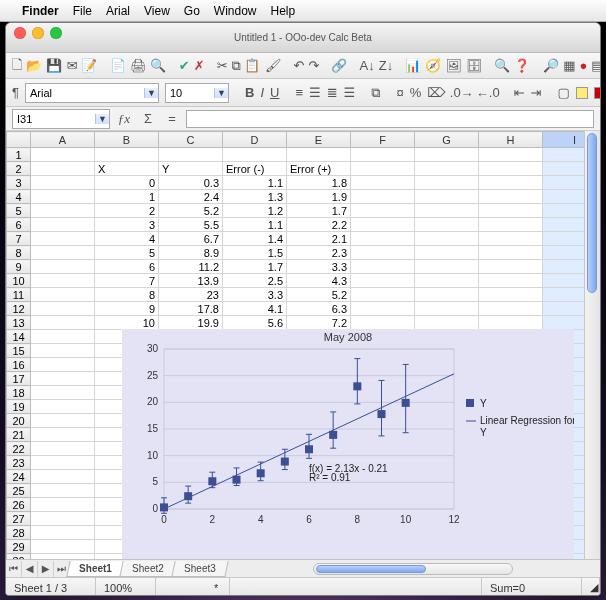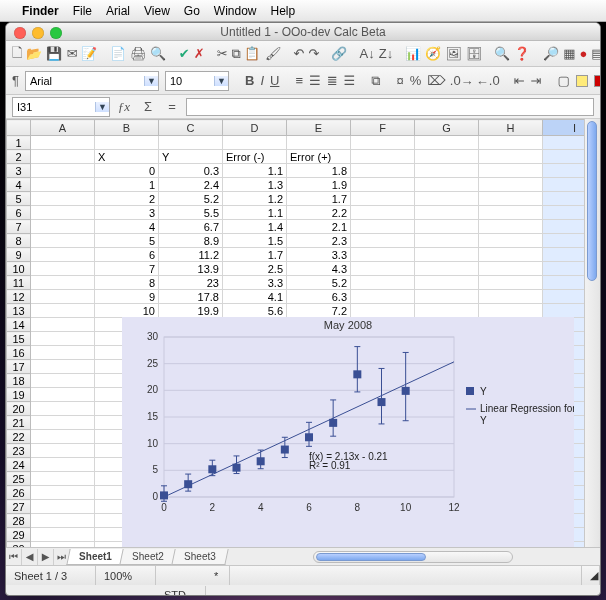--- a/index.html
+++ b/index.html
@@ -22,22 +22,22 @@
   .menubar span[data-name$="-menu"] { cursor: default; }
   .menubar .app { font-weight: bold; }
 
   .window {
     position: relative; margin: 0 5px 4px; height: 574px;
     background: #eee; border: 1px solid #7a7a7a; border-radius: 6px 6px 4px 4px;
     box-shadow: 0 12px 28px rgba(0,0,0,.55);
     z-index: 4; overflow: hidden;
   }
   .titlebar {
-    height: 18px; background: linear-gradient(#f6f6f6,#d6d6d6); border-bottom:1px solid #bbb;
-    display:flex; align-items:center; justify-content:center; position:relative; font-size:12px; color:#555;text-align:center;
+    height: 30px; background: linear-gradient(#f6f6f6,#d6d6d6); border-bottom:1px solid #bbb;
+    display:flex; align-items:center; justify-content:center; position:relative; font-size:10px; color:#555;text-align:center;
   }
   .traffic { position:absolute; left:8px; top:4px; display:flex; gap:6px; }
   .tl { width:12px; height:12px; border-radius:50%; box-shadow: inset 0 0 1px rgba(0,0,0,.5); }
   .tl.r{background:#ff5f57;} .tl.y{background:#febc2e;} .tl.g{background:#28c840;}
 
   .toolbar, .toolbar2 {
     background: linear-gradient(#f7f7f7,#e9e9e9); border-bottom:1px solid #c9c9c9;
     display:flex; align-items:center; gap:4px; padding:2px 6px; height:26px;
   }
   .toolbar2 { height: 28px; }
@@ -747,15 +747,16 @@
         </div>
     </div>
   </div>
 
   <div class="status" data-name="status-bar">
     <div data-name="status-sheet-pos" style="width:90px;">Sheet 1 / 3</div>
     <div data-name="status-zoom" style="width:60px;">100%</div>
     <div data-name="status-mode" style="width:50px;margin-top:39px;">STD</div>
     <div data-name="status-modified" style="width:24px;">*</div>
     <div class="wide" data-name="status-spacer"></div>
+    <div data-name="status-sum" style="width:100px;">Sum=0</div>
     <div data-name="resize-grip-icon" style="width:18px;">◢</div>
   </div>
 </div>
 
 </body></html>

